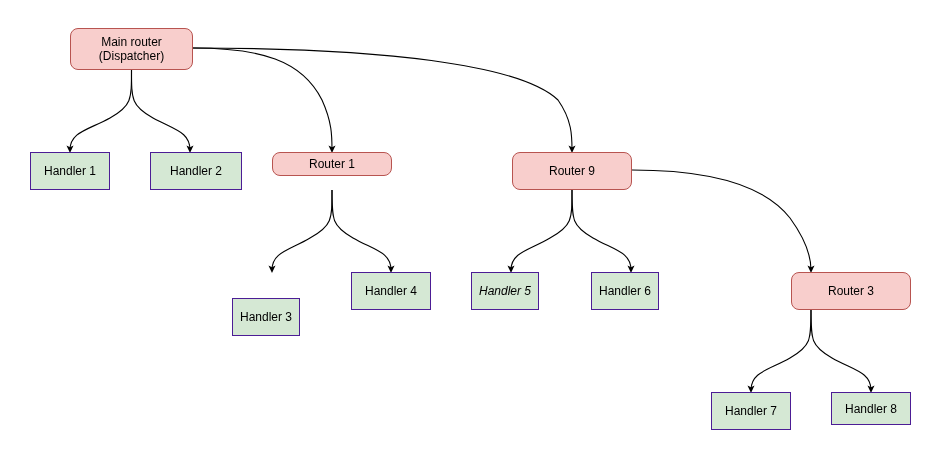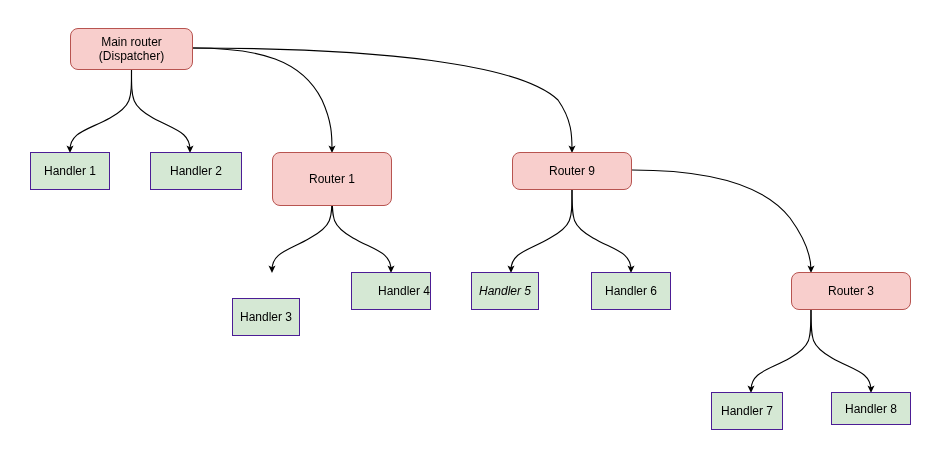--- a/index.html
+++ b/index.html
@@ -78,24 +78,24 @@
         <path d="M 811 310 C 811 340 811 346 790 358 C 769 370 751 372 751 390" fill="none" stroke="#000000" stroke-width="1.1" marker-end="url(#arrow)"></path>
         <path d="M 811 310 C 811 340 811 346 832 358 C 853 370 871 372 871 390" fill="none" stroke="#000000" stroke-width="1.1" marker-end="url(#arrow)"></path>
       </g>
   </svg>
 
   <div id="nodes-group">
       <div class="node node-router" style="left: 70px; top: 28px; width: 123px; height: 42px;"><span class="node-label">Main router
 (Dispatcher)</span></div>
       <div class="node node-handler" style="left: 30px; top: 152px; width: 80px; height: 38px;"><span class="node-label">Handler 1</span></div>
       <div class="node node-handler" style="left: 150px; top: 152px; width: 92px; height: 38px;"><span class="node-label">Handler 2</span></div>
-      <div class="node node-router" style="left: 272px; top: 152px; width: 120px; height: 54px;"><span class="node-label">Router 1</span></div>
+      <div class="node node-router" style="left: 272px; top: 152px; width: 120px; height: 24px;"><span class="node-label">Router 1</span></div>
       <div class="node node-router" style="left: 512px; top: 152px; width: 120px; height: 38px;"><span class="node-label">Router 9</span></div>
       <div class="node node-handler" style="left: 232px; top: 280px; width: 68px; height: 38px; margin-top: 18px;"><span class="node-label">Handler 3</span></div>
-      <div class="node node-handler" style="left: 351px; top: 272px; width: 80px; height: 38px; justify-content: flex-end;"><span class="node-label">Handler 4</span></div>
+      <div class="node node-handler" style="left: 351px; top: 272px; width: 80px; height: 38px;"><span class="node-label">Handler 4</span></div>
       <div class="node node-handler" style="left: 471px; top: 272px; width: 68px; height: 38px; font-style: italic;"><span class="node-label">Handler 5</span></div>
-      <div class="node node-handler" style="left: 591px; top: 272px; width: 80px; height: 38px;"><span class="node-label">Handler 6</span></div>
+      <div class="node node-handler" style="left: 591px; top: 272px; width: 68px; height: 38px;"><span class="node-label">Handler 6</span></div>
       <div class="node node-router" style="left: 751px; top: 272px; width: 120px; height: 38px; margin-left: 40px;"><span class="node-label">Router 3</span></div>
-      <div class="node node-handler" style="left: 711px; top: 392px; width: 72px; height: 38px;"><span class="node-label">Handler 7</span></div>
+      <div class="node node-handler" style="left: 711px; top: 392px; width: 80px; height: 38px;"><span class="node-label">Handler 7</span></div>
       <div class="node node-handler" style="left: 831px; top: 392px; width: 80px; height: 33px;"><span class="node-label">Handler 8</span></div>
     </div>
 
 </div>
 
 </body></html>

